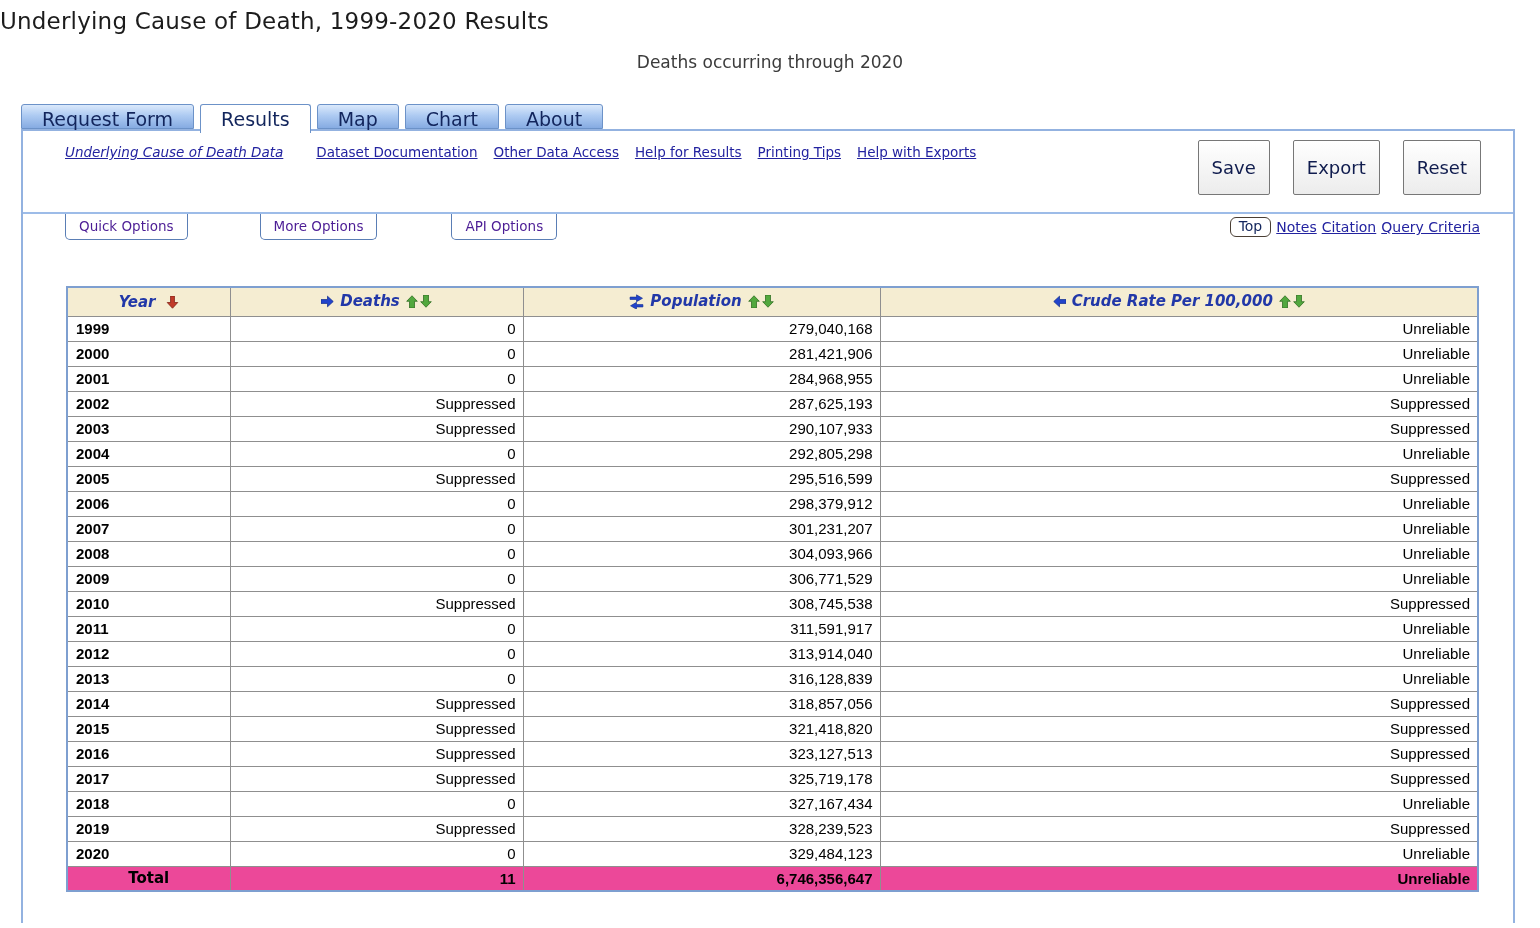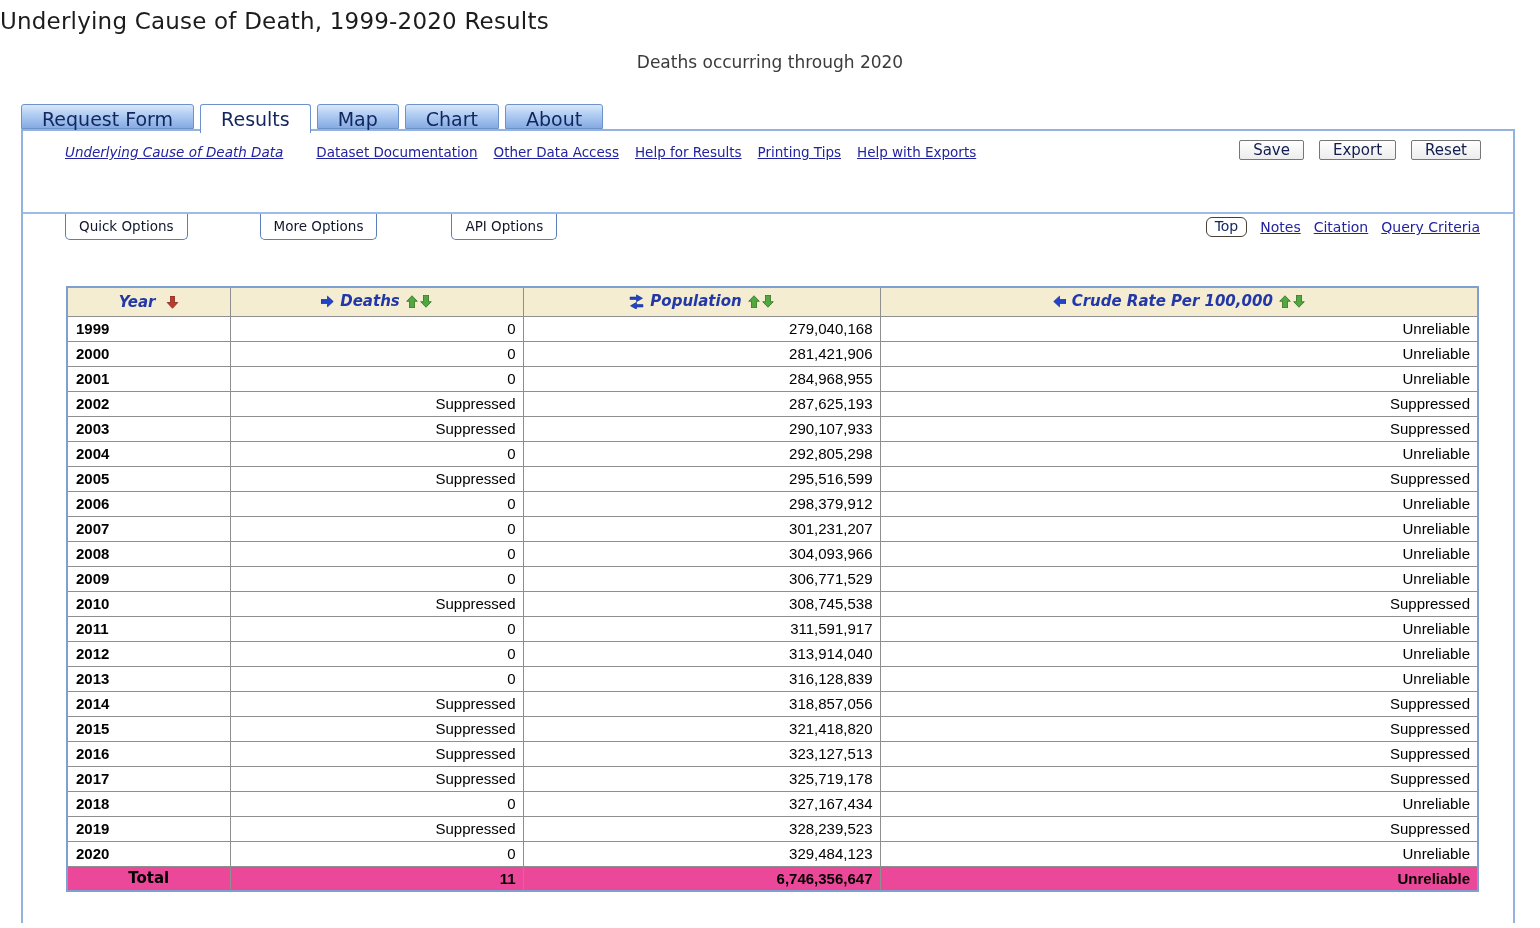--- a/index.html
+++ b/index.html
@@ -51,46 +51,46 @@
     font-size: 13.5px; white-space: nowrap;
   }
   .links-row a { color: #2323a0; text-decoration: underline; cursor: pointer; }
   .link-primary { font-style: italic; margin-right: 17px; }
   .actions {
     position: absolute; top: 9px; right: 32px;
     display: flex; gap: 15px;
   }
   .btn {
     font-family: "DejaVu Sans", sans-serif;
-    font-size: 15px; color: #101c4e;
+    font-size: 18px; color: #101c4e;
     background: linear-gradient(to bottom, #ffffff 0%, #ececec 100%);
     border: 1px solid #777777; border-radius: 2px;
-    padding: 0 13px; cursor: pointer;
+    padding: 16px 13px; cursor: pointer; margin-left: 8px;
   }
 
   
   .options-line {
     position: absolute; top: 81px; left: 0; right: 0;
     border-top: 2px solid #9dbce8;
   }
   .option-tabs {
     position: absolute; top: 83px; left: 42px;
     display: flex; align-items: flex-start;
   }
   .opt-tab {
     background: #fff; border: 1px solid #5a7eb5; border-top: none;
     border-radius: 0 0 5px 5px;
-    padding: 4px 13px 5px 13px; font-size: 13.5px; color: #0f172a;
+    padding: 4px 13px 5px 13px; font-size: 13.5px; color: #4c1d95;
     cursor: pointer; white-space: nowrap;
   }
   .opt-tab.gap1 { margin-right: 72px; }
   .opt-tab.gap2 { margin-right: 74px; }
   .nav-right {
     position: absolute; top: 86px; right: 33px;
-    display: flex; gap: 13px; align-items: center;
+    display: flex; gap: 5px; align-items: center;
     font-size: 14px; white-space: nowrap;
   }
   .nav-right a { color: #2323a0; text-decoration: underline; cursor: pointer; }
   .top-btn {
     border: 1px solid #4a3f35; border-radius: 6px;
     padding: 0px 8px 2px 8px; color: #12255c; background: #fff;
     cursor: pointer; font-size: 14px;
   }
 
   

